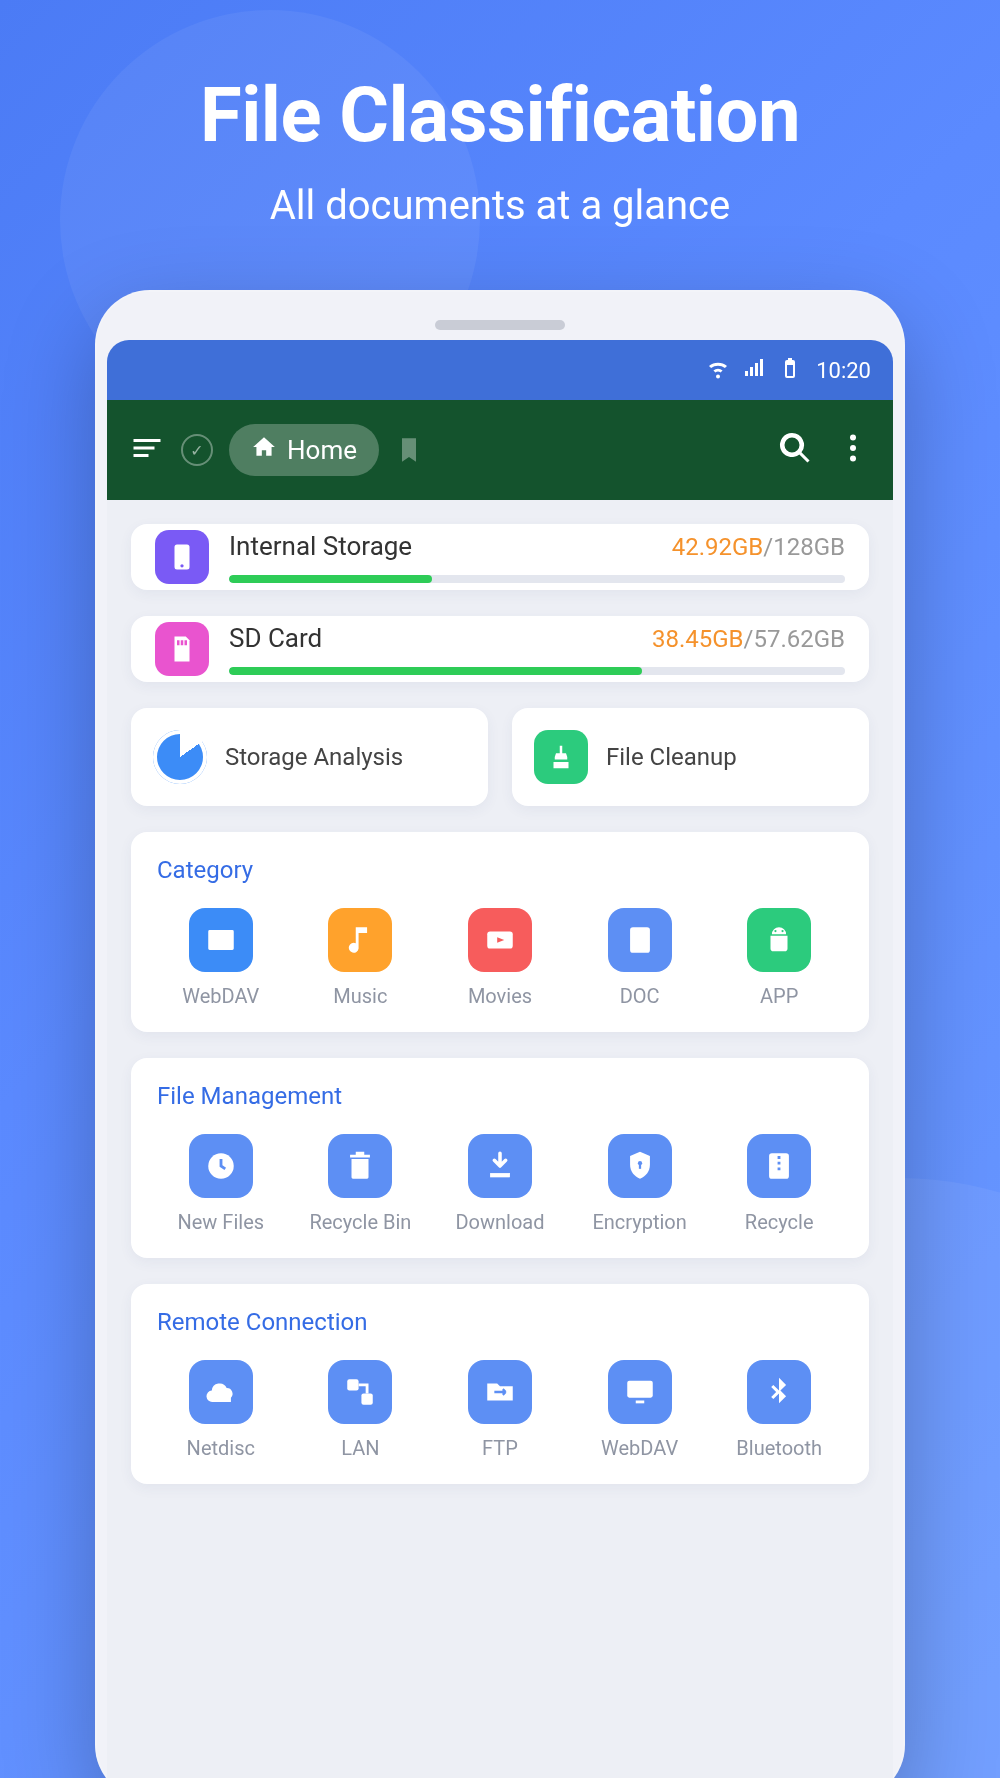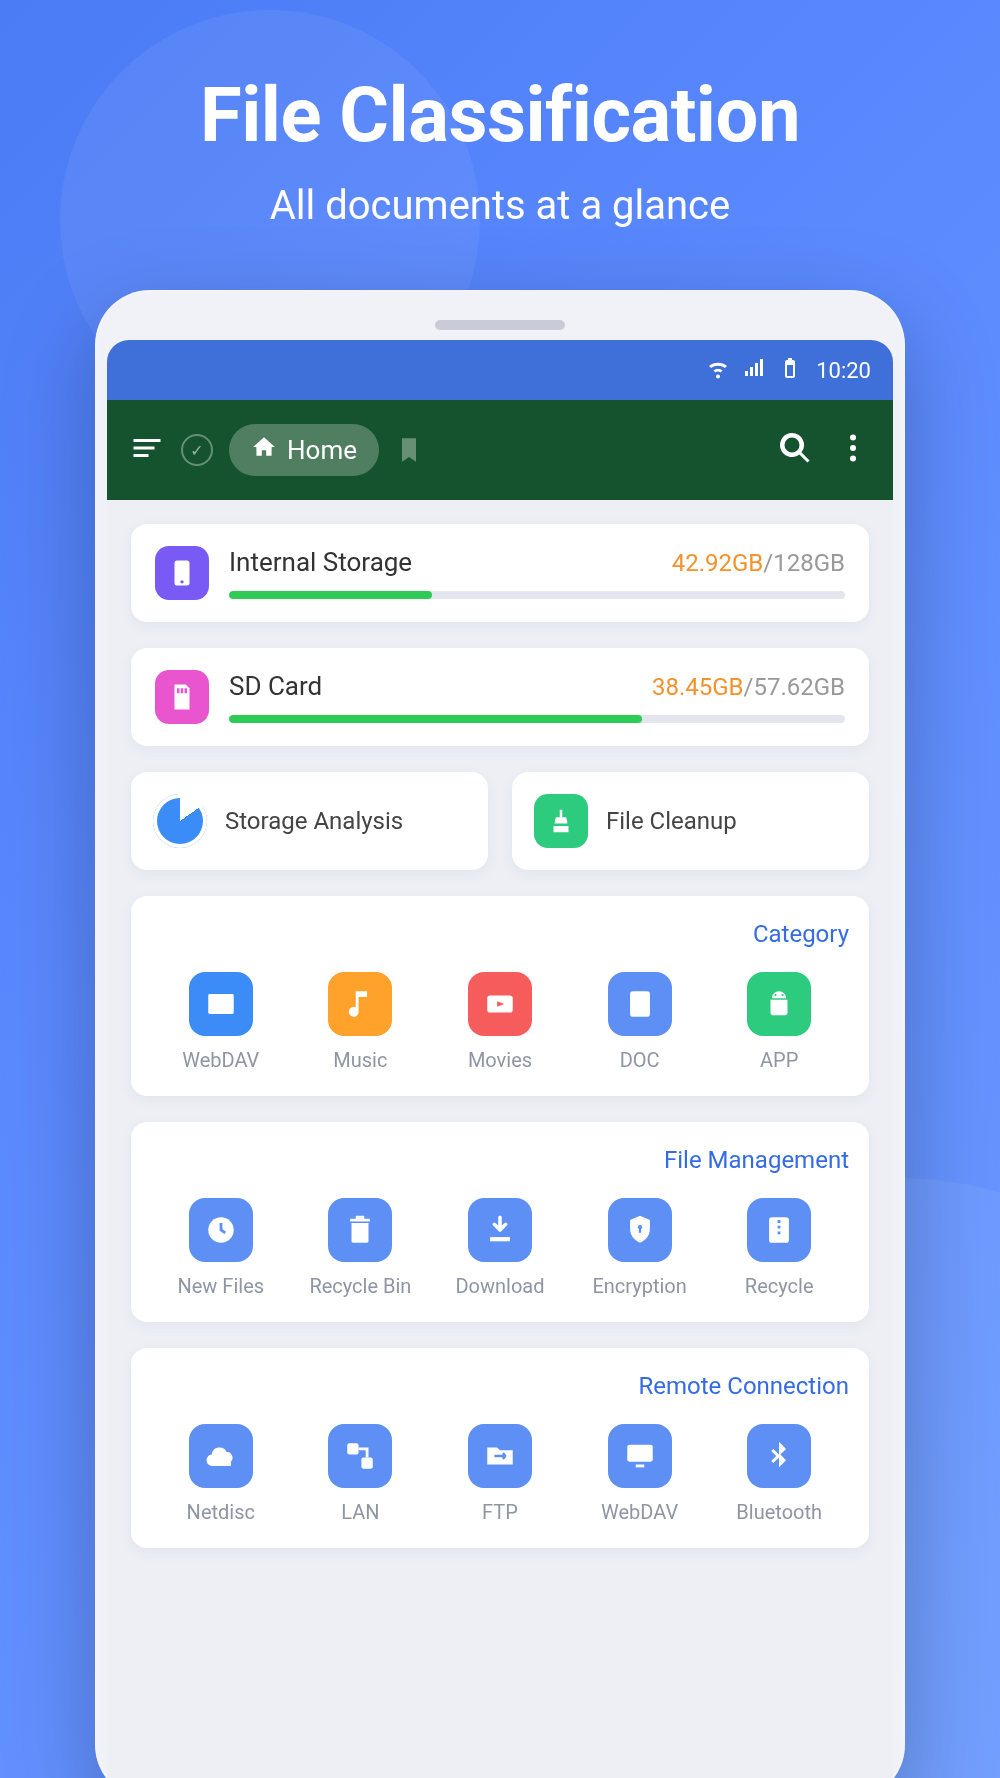--- a/index.html
+++ b/index.html
@@ -57,36 +57,36 @@
       background: rgba(255,255,255,0.25); border-radius: 999px; font-size: 26px;
     }
     .home-pill svg { width: 26px; height: 26px; fill: #fff; }
     .ghost-tab { width: 28px; height: 28px; opacity: .35; }
     .spacer { flex: 1; }
 
     .content { padding: 24px; display: flex; flex-direction: column; gap: 26px; }
 
     .card { background: #fff; border-radius: 16px; box-shadow: 0 4px 14px rgba(50,70,120,.06); }
 
-    .storage-card { padding: 22px 24px; display: flex; align-items: center; gap: 20px; }
+    .storage-card { padding: 6px 24px; display: flex; align-items: center; gap: 20px; }
     .sq-icon { width: 54px; height: 54px; border-radius: 14px; display: flex; align-items: center; justify-content: center; }
     .sq-icon svg { width: 30px; height: 30px; fill: #fff; }
     .storage-body { flex: 1; }
     .storage-top { display: flex; justify-content: space-between; align-items: baseline; }
     .storage-name { font-size: 26px; color: #333; }
     .storage-size { font-size: 24px; color: #999; }
     .storage-size .used { color: #F5922C; text-align: right; }
     .bar { height: 8px; background: #E3E6EE; border-radius: 5px; margin-top: 14px; overflow: hidden;}
     .bar-fill { height: 100%; background: #2ECC57; border-radius: 5px; }
 
     .tools { display: flex; gap: 24px; }
     .tool-card { flex: 1; padding: 22px; display: flex; align-items: center; gap: 18px; }
     .tool-label { font-size: 24px; color: #444; }
 
-    .section-card { padding: 24px 20px; text-align: right; }
+    .section-card { padding: 24px 20px; }
     .section-title { color: #356CE5; font-size: 24px; margin-bottom: 24px; padding-left: 6px;}
 
     .grid5 { display: flex; justify-content: space-around; }
     .tile { display: flex; flex-direction: column; align-items: center; gap: 12px; width: 20%; }
     .tile-icon { width: 64px; height: 64px; border-radius: 16px; display: flex; align-items: center; justify-content: center; }
     .tile-icon svg { width: 34px; height: 34px; fill: #fff; }
     .tile-lbl { font-size: 20px; color: #8F95A3; }
 
     
     .bg-purple { background: #7A5AF5; }

